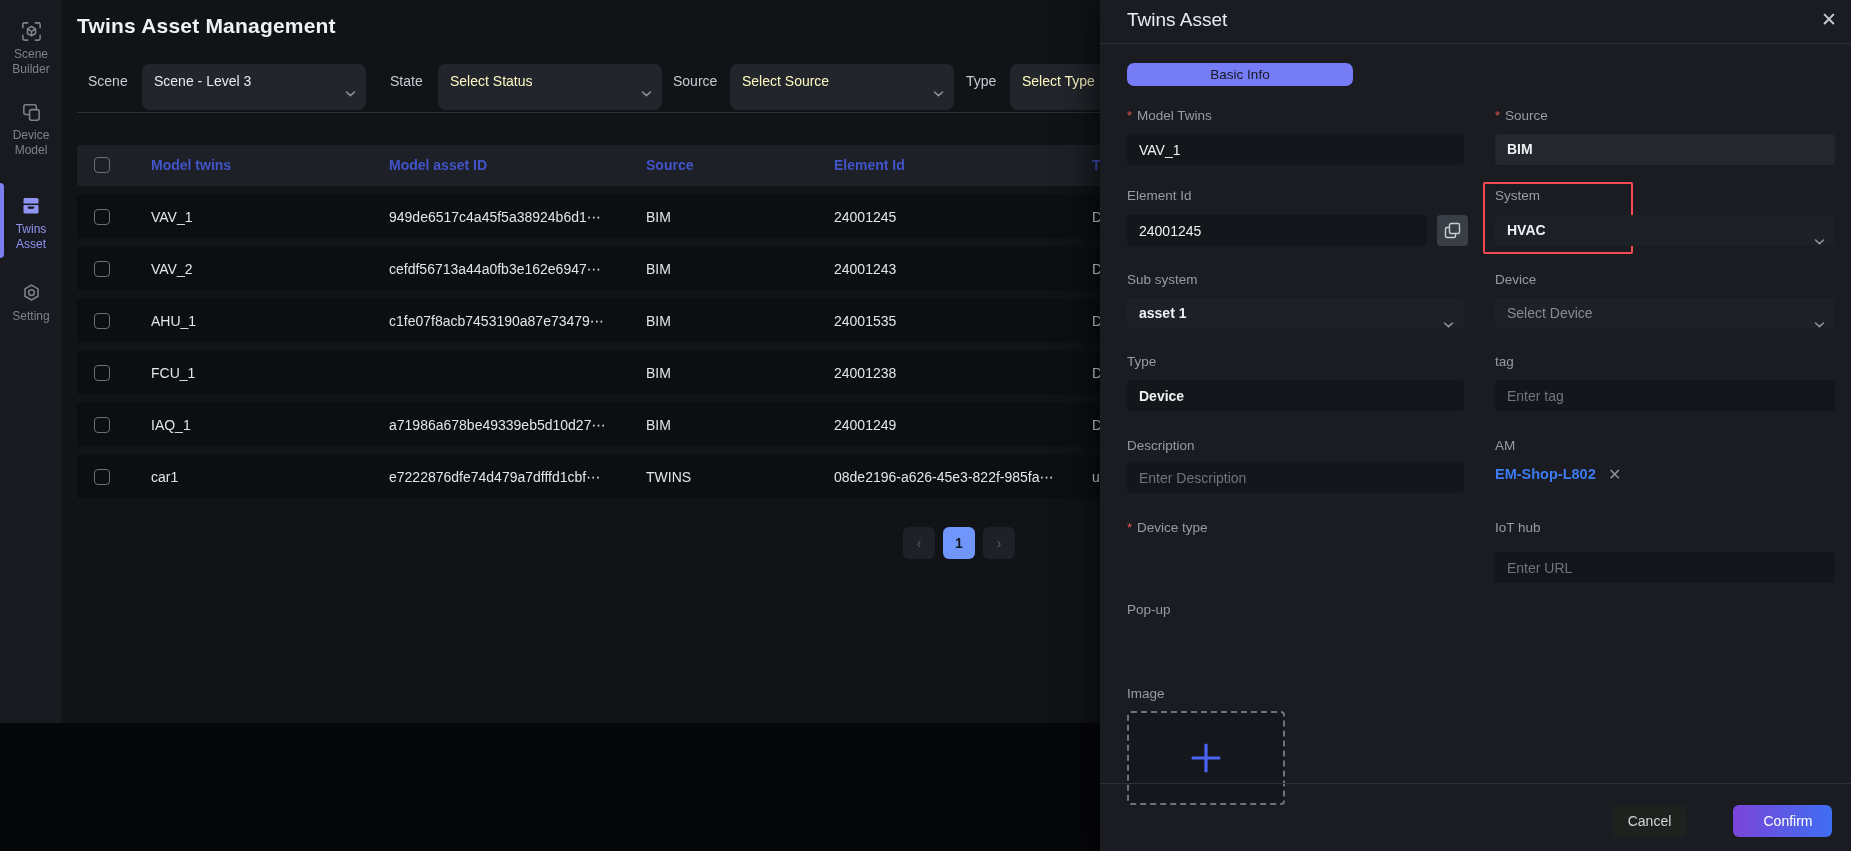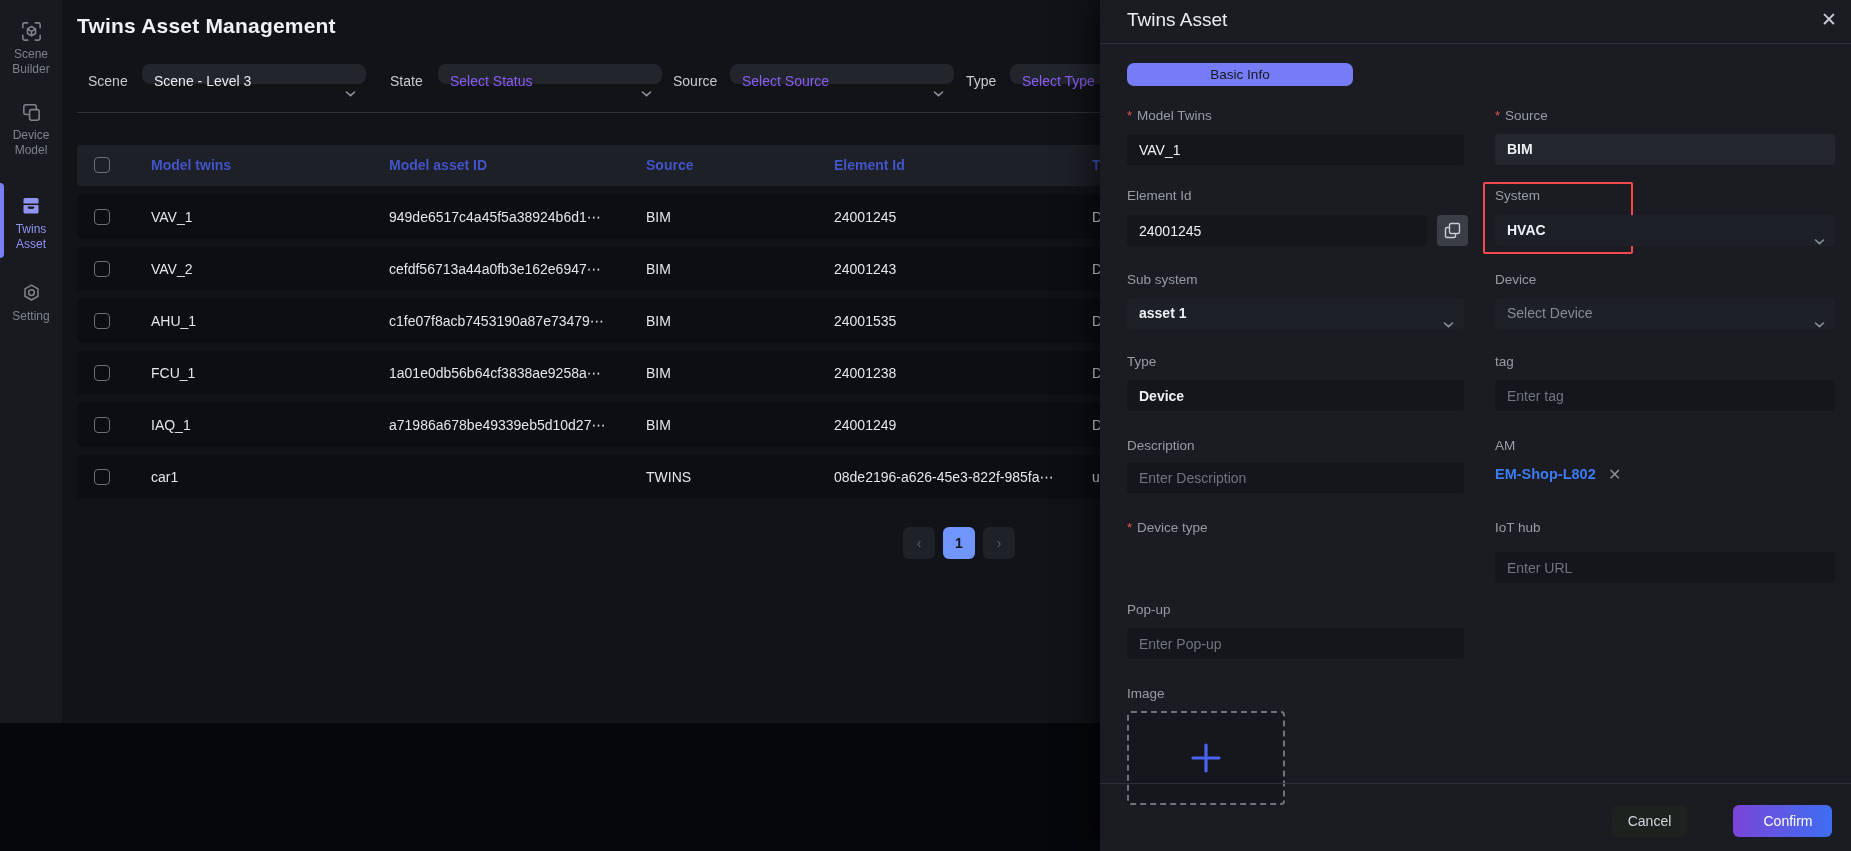--- a/index.html
+++ b/index.html
@@ -12,22 +12,22 @@
   
   #sidebar { position:absolute; left:0; top:0; width:62px; height:723px; background:#181a20; }
   .nav-item { position:absolute; left:0; width:62px; text-align:center; color:#7d838c; font-size:12px; line-height:15px; cursor:pointer; }
   .nav-item svg { display:block; margin:0 auto 4px auto; }
   .nav-item.active { color:#8f94f3; }
   .active-bar { position:absolute; left:0; top:183px; width:4px; height:75px; background:#7a7ff0; border-radius:0 4px 4px 0; }
 
   
   .page-title { position:absolute; left:77px; top:14px; font-size:21px; font-weight:bold; color:#eef1f5; letter-spacing:.2px; }
   .filter-label { position:absolute; top:64px; height:34px; line-height:34px; font-size:14px; color:#c6cbd3; }
-  .select { position:absolute; top:64px; height:20px; width:224px; background:#22252c; border-radius:8px; line-height:34px; font-size:14px; padding:0 12px; color:#e8ebf0; cursor:pointer; }
-  .select .ph { color:#8b5cf6; }
+  .select { position:absolute; top:64px; height:46px; width:224px; background:#22252c; border-radius:8px; line-height:34px; font-size:14px; padding:0 12px; color:#e8ebf0; cursor:pointer; }
+  .select .ph { color:#fef9c3; }
   .select .chev { position:absolute; right:10px; top:12px; }
   .hdr-divider { position:absolute; left:77px; top:112px; width:1760px; height:1px; background:#2e3137; }
 
   
   .thead { position:absolute; left:77px; top:145px; width:1760px; height:41px; background:#1d2027; border-radius:4px; }
   .thead span { position:absolute; top:0; line-height:41px; font-size:14px; color:#4254c9; font-weight:bold; white-space:nowrap; }
   .trow { position:absolute; left:77px; width:1760px; height:44px; background:#0c0e12; border-radius:4px; }
   .trow span { position:absolute; top:0; line-height:44px; font-size:14px; color:#e2e6ea; white-space:nowrap; }
   .cb { position:absolute; left:17px; width:16px; height:16px; border:1.5px solid #697077; border-radius:4px; background:transparent; cursor:pointer; }
   .c1{left:74px}.c2{left:312px}.c3{left:569px}.c4{left:757px}.c5{left:1015px}
@@ -178,36 +178,36 @@
       <div class="cb" style="top:14px"></div>
       <span class="c1">AHU_1</span>
       <span class="c2">c1fe07f8acb7453190a87e73479⋯</span>
       <span class="c3">BIM</span>
       <span class="c4">24001535</span>
       <span class="c5">D</span>
     </div>
     <div class="trow" style="top:351px">
       <div class="cb" style="top:14px"></div>
       <span class="c1">FCU_1</span>
-      <span class="c2">1a01e0db56b64cf3838ae9258a⋯</span>
       <span class="c3">BIM</span>
       <span class="c4">24001238</span>
       <span class="c5">D</span>
     </div>
     <div class="trow" style="top:403px">
       <div class="cb" style="top:14px"></div>
       <span class="c1">IAQ_1</span>
       <span class="c2">a71986a678be49339eb5d10d27⋯</span>
       <span class="c3">BIM</span>
       <span class="c4">24001249</span>
       <span class="c5">D</span>
     </div>
     <div class="trow" style="top:455px">
       <div class="cb" style="top:14px"></div>
       <span class="c1">car1</span>
+      <span class="c2">e7222876dfe74d479a7dfffd1cbf⋯</span>
       <span class="c3">TWINS</span>
       <span class="c4">08de2196-a626-45e3-822f-985fa⋯</span>
       <span class="c5">u</span>
     </div>
 
     <div class="pg" style="left:903px">‹</div>
     <div class="pg active" style="left:943px">1</div>
     <div class="pg" style="left:983px">›</div>
 
   </div>
@@ -245,21 +245,20 @@
 
     <div class="fld-label" style="left:27px; top:354px">Type</div>
     <input class="inp" style="left: 27px; top: 380px; width: 337px; font-weight: bold;" value="Device">
 
     <div class="fld-label" style="left:27px; top:438px">Description</div>
     <input class="inp" style="left: 27px; top: 462px; width: 337px;" placeholder="Enter Description">
 
     <div class="fld-label" style="left:27px; top:520px"><span class="req">*</span><span>Device type</span></div>
 
     <div class="fld-label" style="left:27px; top:602px">Pop-up</div>
-    <input class="inp" style="left: 27px; top: 628px; width: 337px;" placeholder="Enter Pop-up">
 
     <div class="fld-label" style="left:27px; top:686px">Image</div>
     <div class="upload">
       <span>
         <svg width="34" height="34" viewBox="0 0 34 34" stroke="#4b63f2" stroke-width="3.2" stroke-linecap="round">
             <path d="M17 4v26 M4 17h26"></path>
           </svg>
       </span>
     </div>
 

